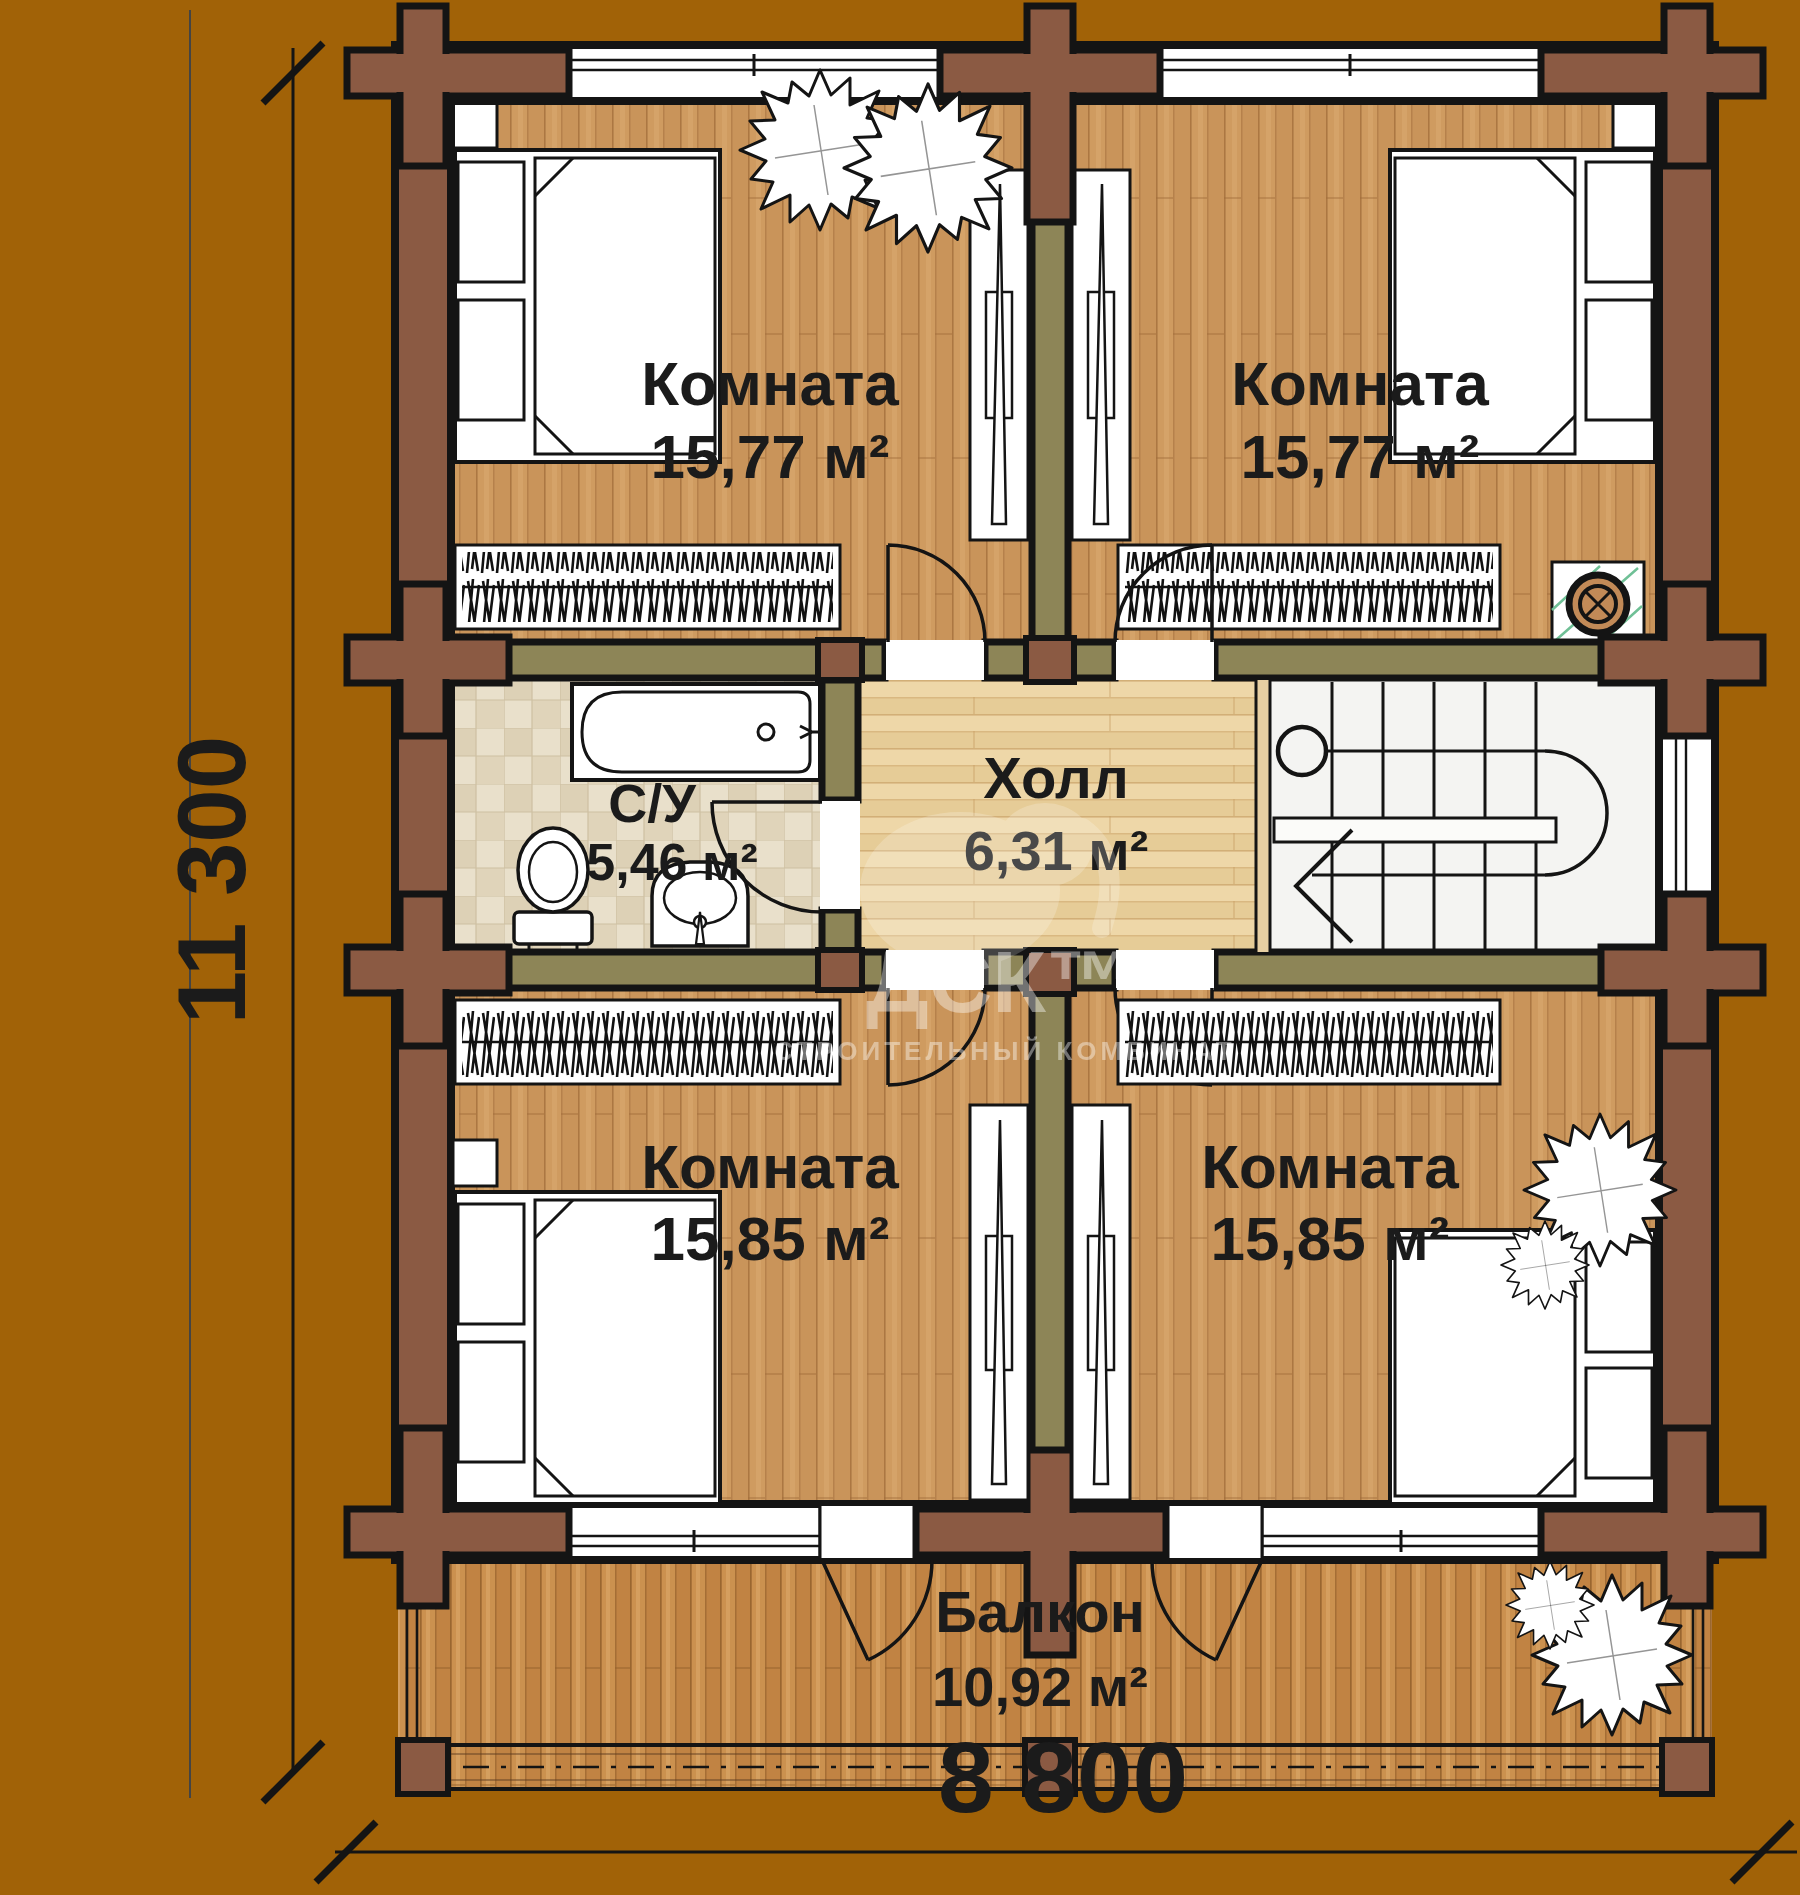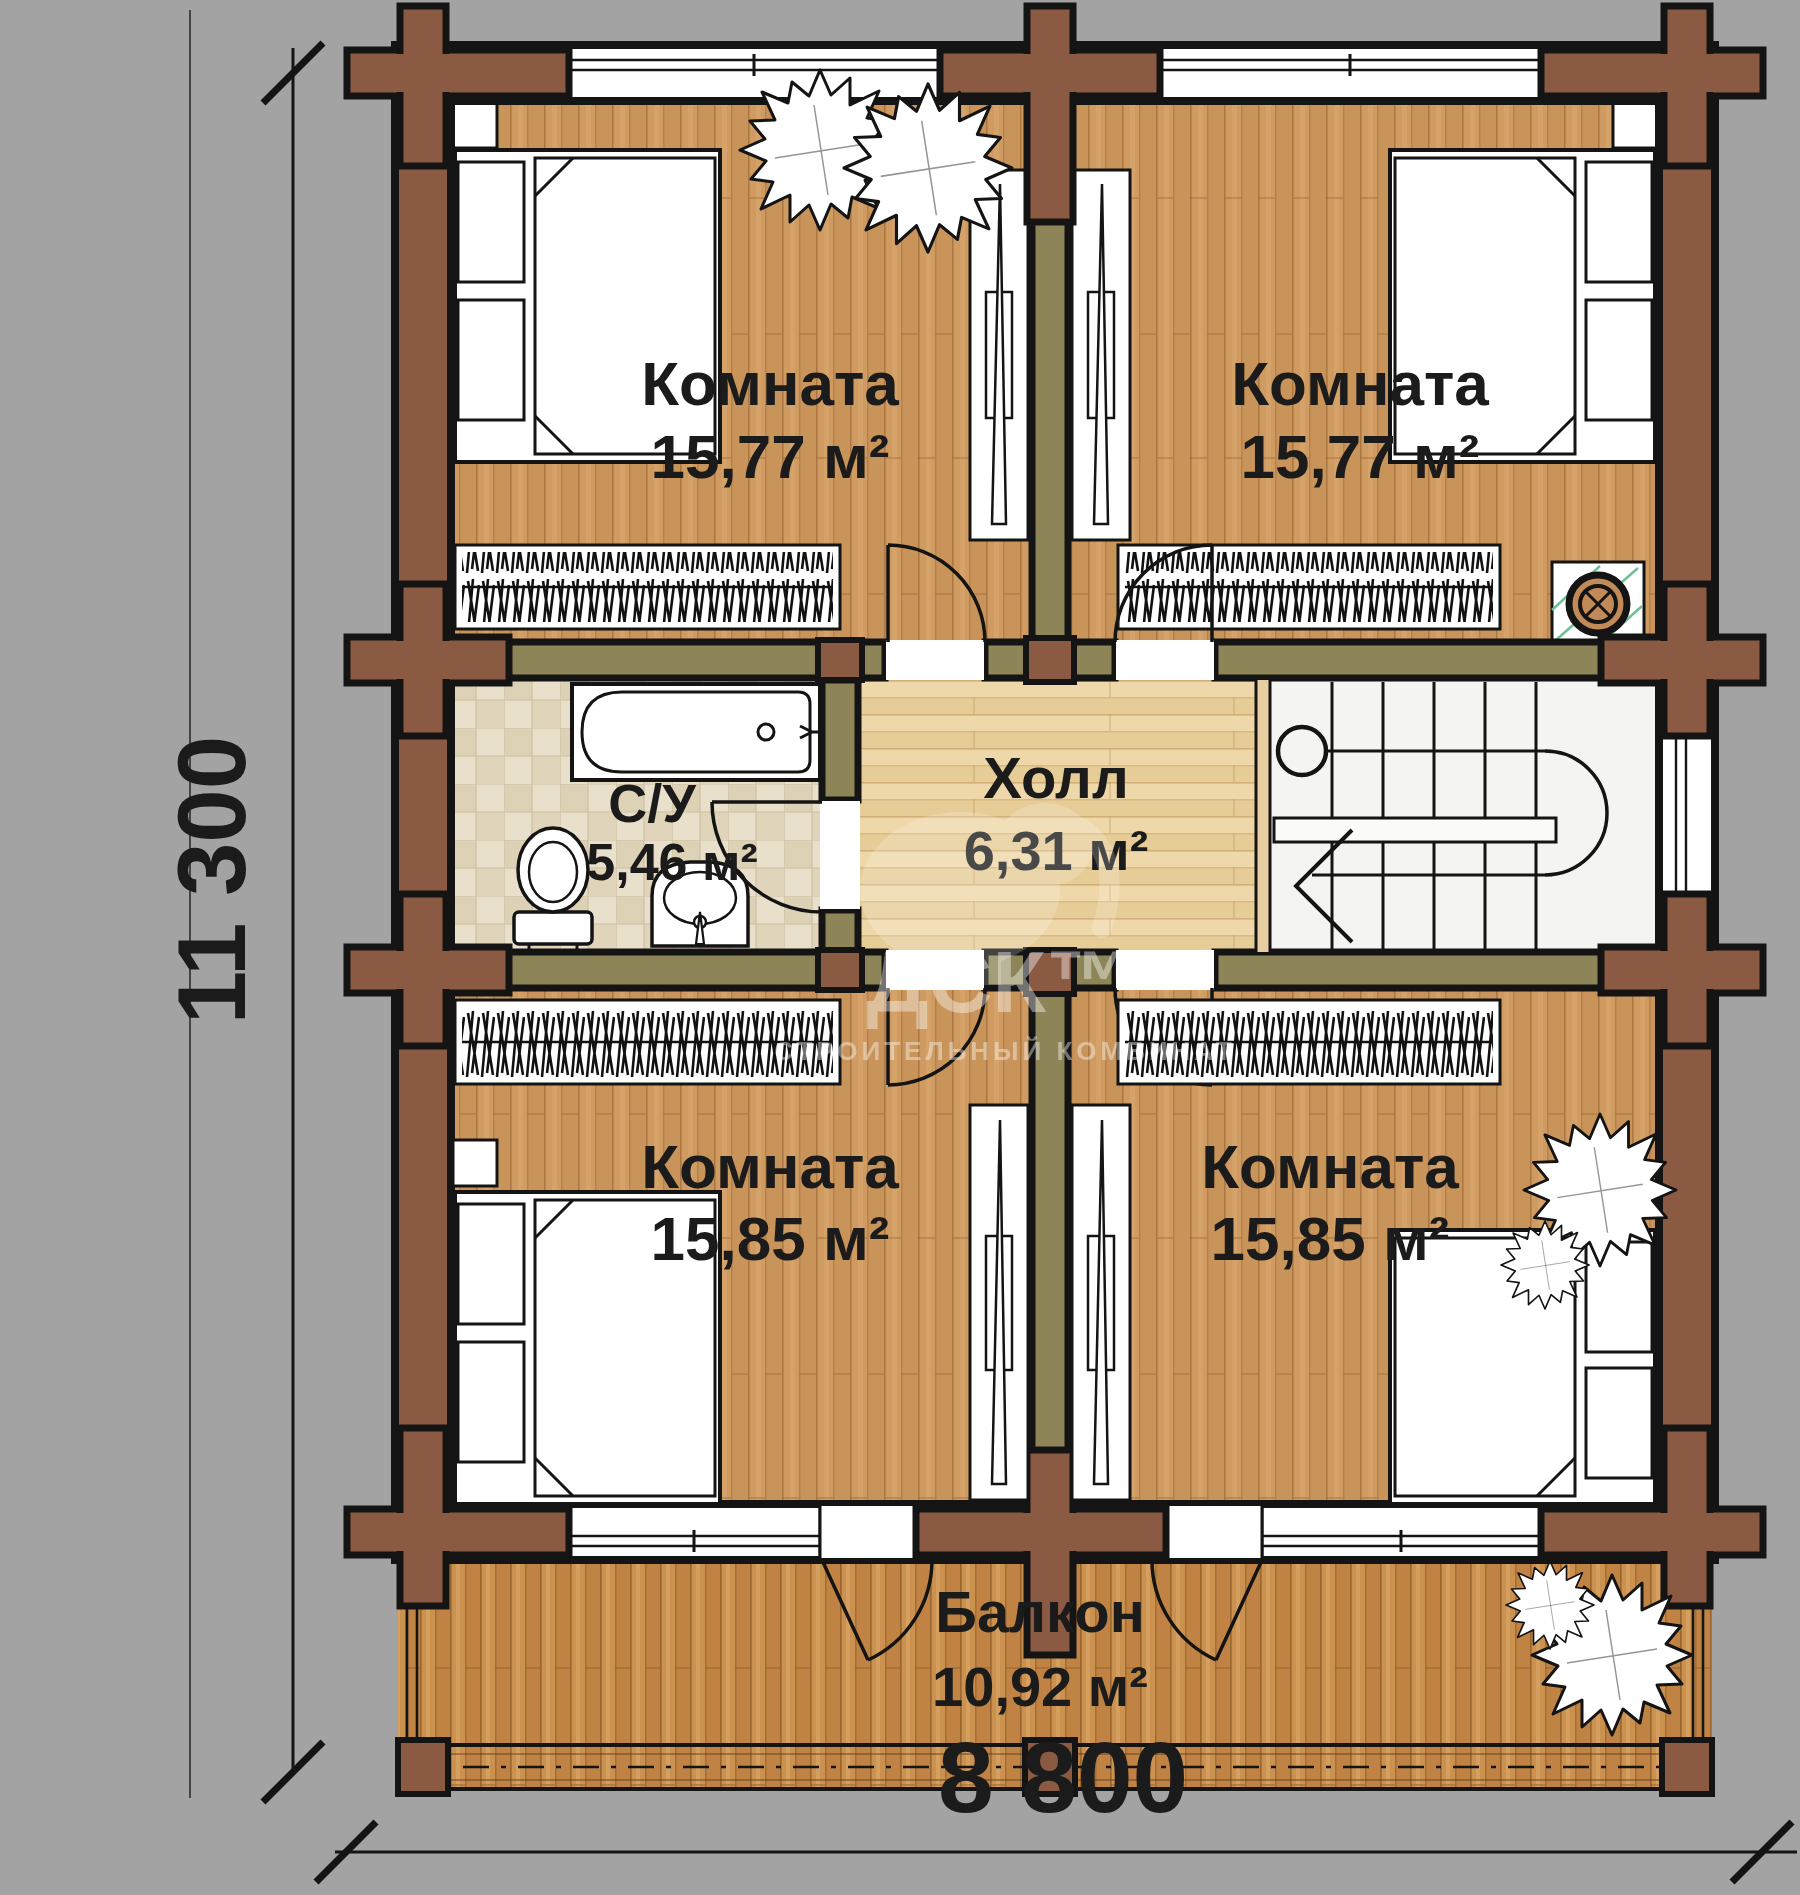--- a/index.html
+++ b/index.html
@@ -1,16 +1,16 @@
 <!DOCTYPE html>
 <html><head>
 <meta charset="utf-8">
 <style>
   html,body{margin:0;padding:0;background:#ffffff;}
-  .page{width:1800px;height:1895px;position:relative;background:#a3a3a3;overflow:hidden;}
+  .page{width:1800px;height:1895px;position:relative;background:#a16207;overflow:hidden;}
   svg{display:block;}
   .lbl{font-family:"Liberation Sans","DejaVu Sans",sans-serif;font-weight:bold;fill:#1b1b1b;}
   .wm{font-family:"Liberation Sans","DejaVu Sans",sans-serif;font-weight:bold;fill:#ffffff;}
 </style>
 </head>
 <body>
 
 <div class="page">
 <svg width="1800" height="1895" viewBox="0 0 1800 1895">
   <defs>

